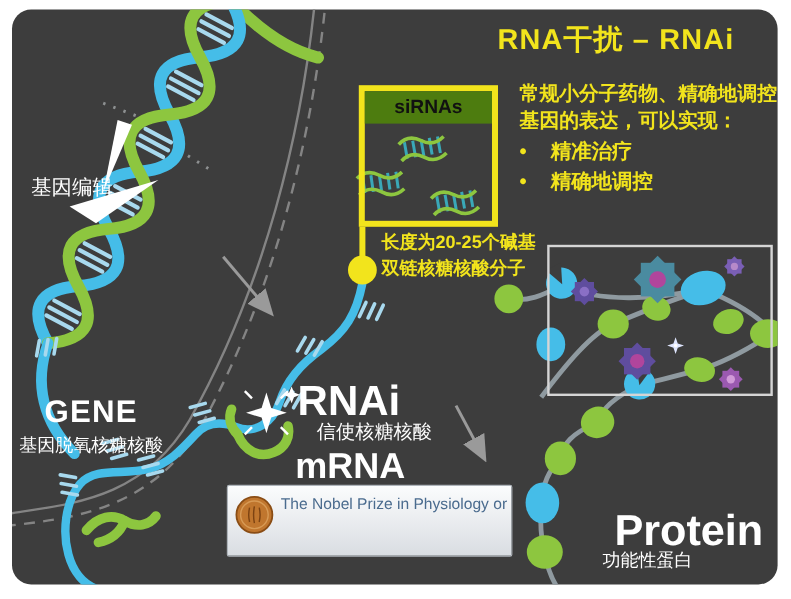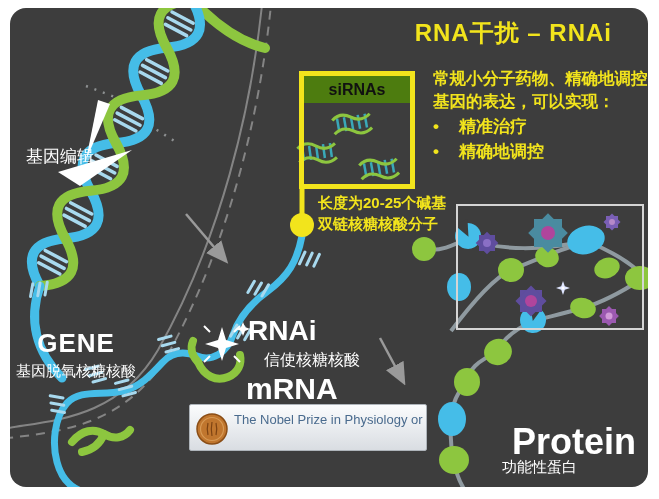--- a/index.html
+++ b/index.html
@@ -9,37 +9,37 @@
   .t{position:absolute;color:#ffffff;}
   .title{left:312px;top:17px;width:300px;text-align:right;font-size:24px;font-weight:bold;
          color:#f2e41c;letter-spacing:1px;}
   .intro{left:433px;top:67px;width:226px;color:#f2e41c;font-weight:bold;font-size:16.5px;line-height:23px;}
   .intro .row{display:flex;margin-top:3px;font-size:17px;line-height:22px;}
   .intro .dot{width:26px;}
   .gene-edit{left:10px;top:145px;font-size:17px;font-family:"Liberation Serif","DejaVu Serif",serif;margin-left:16px;}
   .gene-block{left:12px;top:328px;width:128px;text-align:center;}
   .gene-block .big{font-size:26px;font-weight:bold;letter-spacing:1px;}
   .gene-block .sub{font-size:15px;font-family:"Liberation Serif","DejaVu Serif",serif;margin-top:3px;}
-  .rnai-label{left:248px;top:315px;font-size:28px;font-weight:600;}
+  .rnai-label{left:248px;top:315px;font-size:35px;font-weight:600;}
   .mrna-sub{left:264px;top:350px;font-size:16px;font-family:"Liberation Serif","DejaVu Serif",serif;}
   .mrna-label{left:246px;top:372px;font-size:30px;font-weight:bold;}
   .protein-label{left:492px;top:421px;font-size:36px;font-weight:bold;margin-left:20px;}
   .protein-sub{left:502px;top:458px;font-size:15px;font-family:"Liberation Serif","DejaVu Serif",serif;}
   .sirna-box{position:absolute;left:299px;top:71px;width:116px;height:118px;
              border:5px solid #f2e41c;box-sizing:border-box;}
   .sirna-header{height:27px;background:#4d7c0f;color:#111;font-size:16px;font-weight:bold;
                 text-align:center;line-height:27px;}
   .sirna-caption{left:318px;top:192px;color:#f2e41c;font-size:15px;font-weight:bold;line-height:21px;}
   .drugs-box{position:absolute;left:454px;top:170px;width:192px;height:160px;box-sizing:border-box;}
   .drugs-header{height:34px;background:#e9e9e9;color:#141414;text-align:center;overflow:hidden;}
   .drugs-header .cn{font-size:12px;line-height:13px;padding-top:2px;font-weight:bold;}
   .drugs-header .en{font-size:17px;line-height:18px;font-weight:bold;}
   .drugs-body{position:absolute;left:2px;right:2px;top:34px;bottom:0;
               border:2px solid #d5d5d5;background:transparent;}
-  .nobel{position:absolute;left:189px;top:404px;width:238px;height:47px;box-sizing:border-box;
+  .nobel{position:absolute;left:189px;top:404px;width:238px;height:60px;box-sizing:border-box;
          background:linear-gradient(#fbfcfd,#d9dde2);border:1px solid #aeb4ba;border-radius:2px;}
   .nobel-medal{position:absolute;left:5px;top:7px;}
   .nobel-text{position:absolute;left:44px;top:7px;font-size:13px;line-height:16px;color:#4a6b8e;}
 </style>
 </head>
 <body>
 
 <div class="page">
 
   <svg class="art" viewBox="0 0 659 499">

